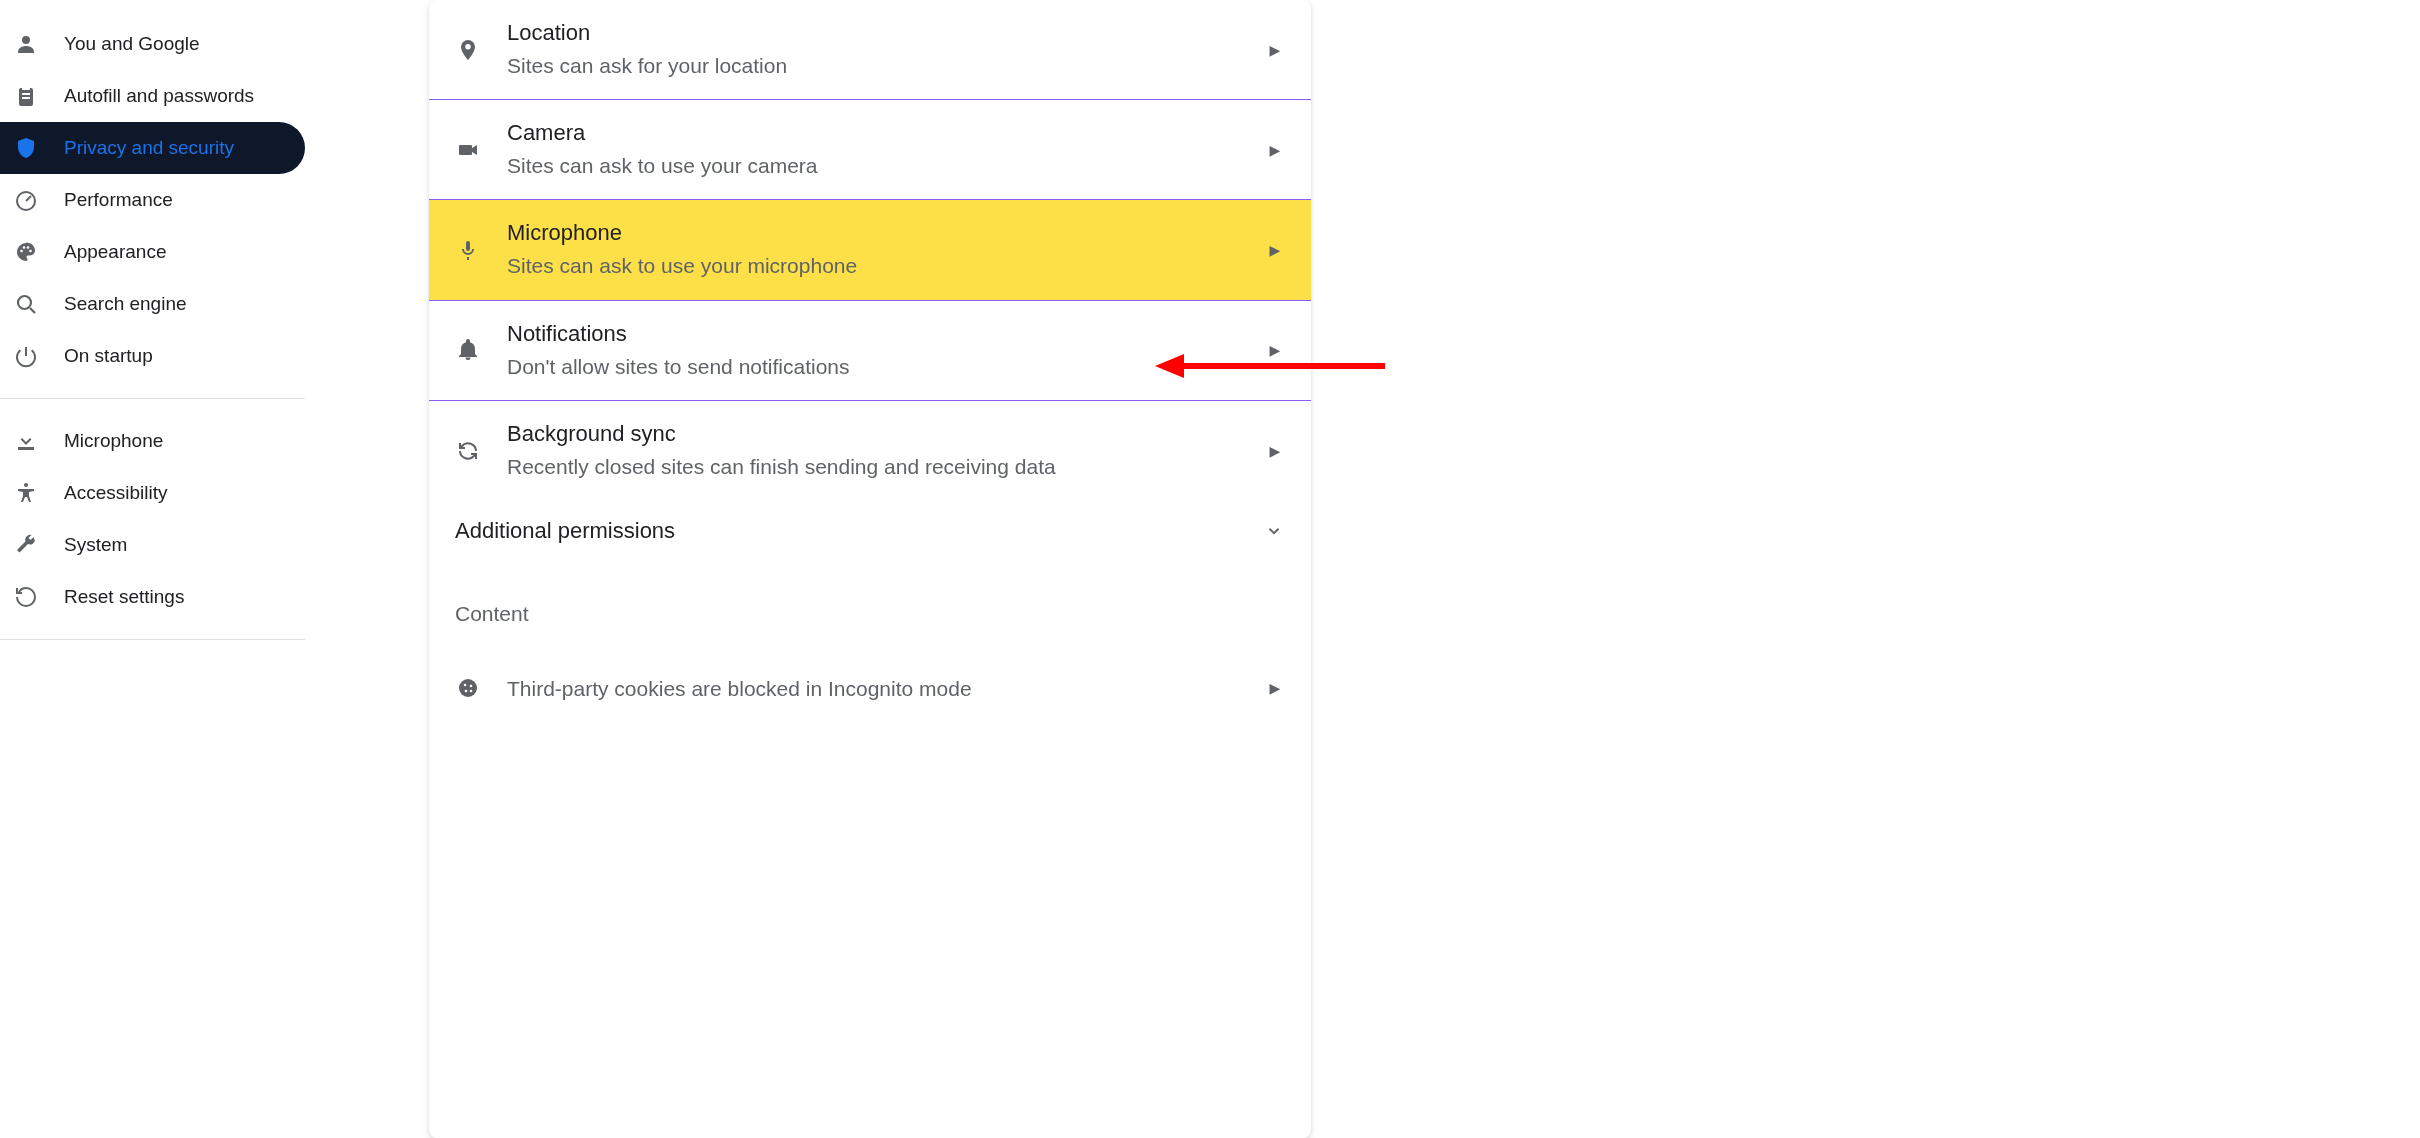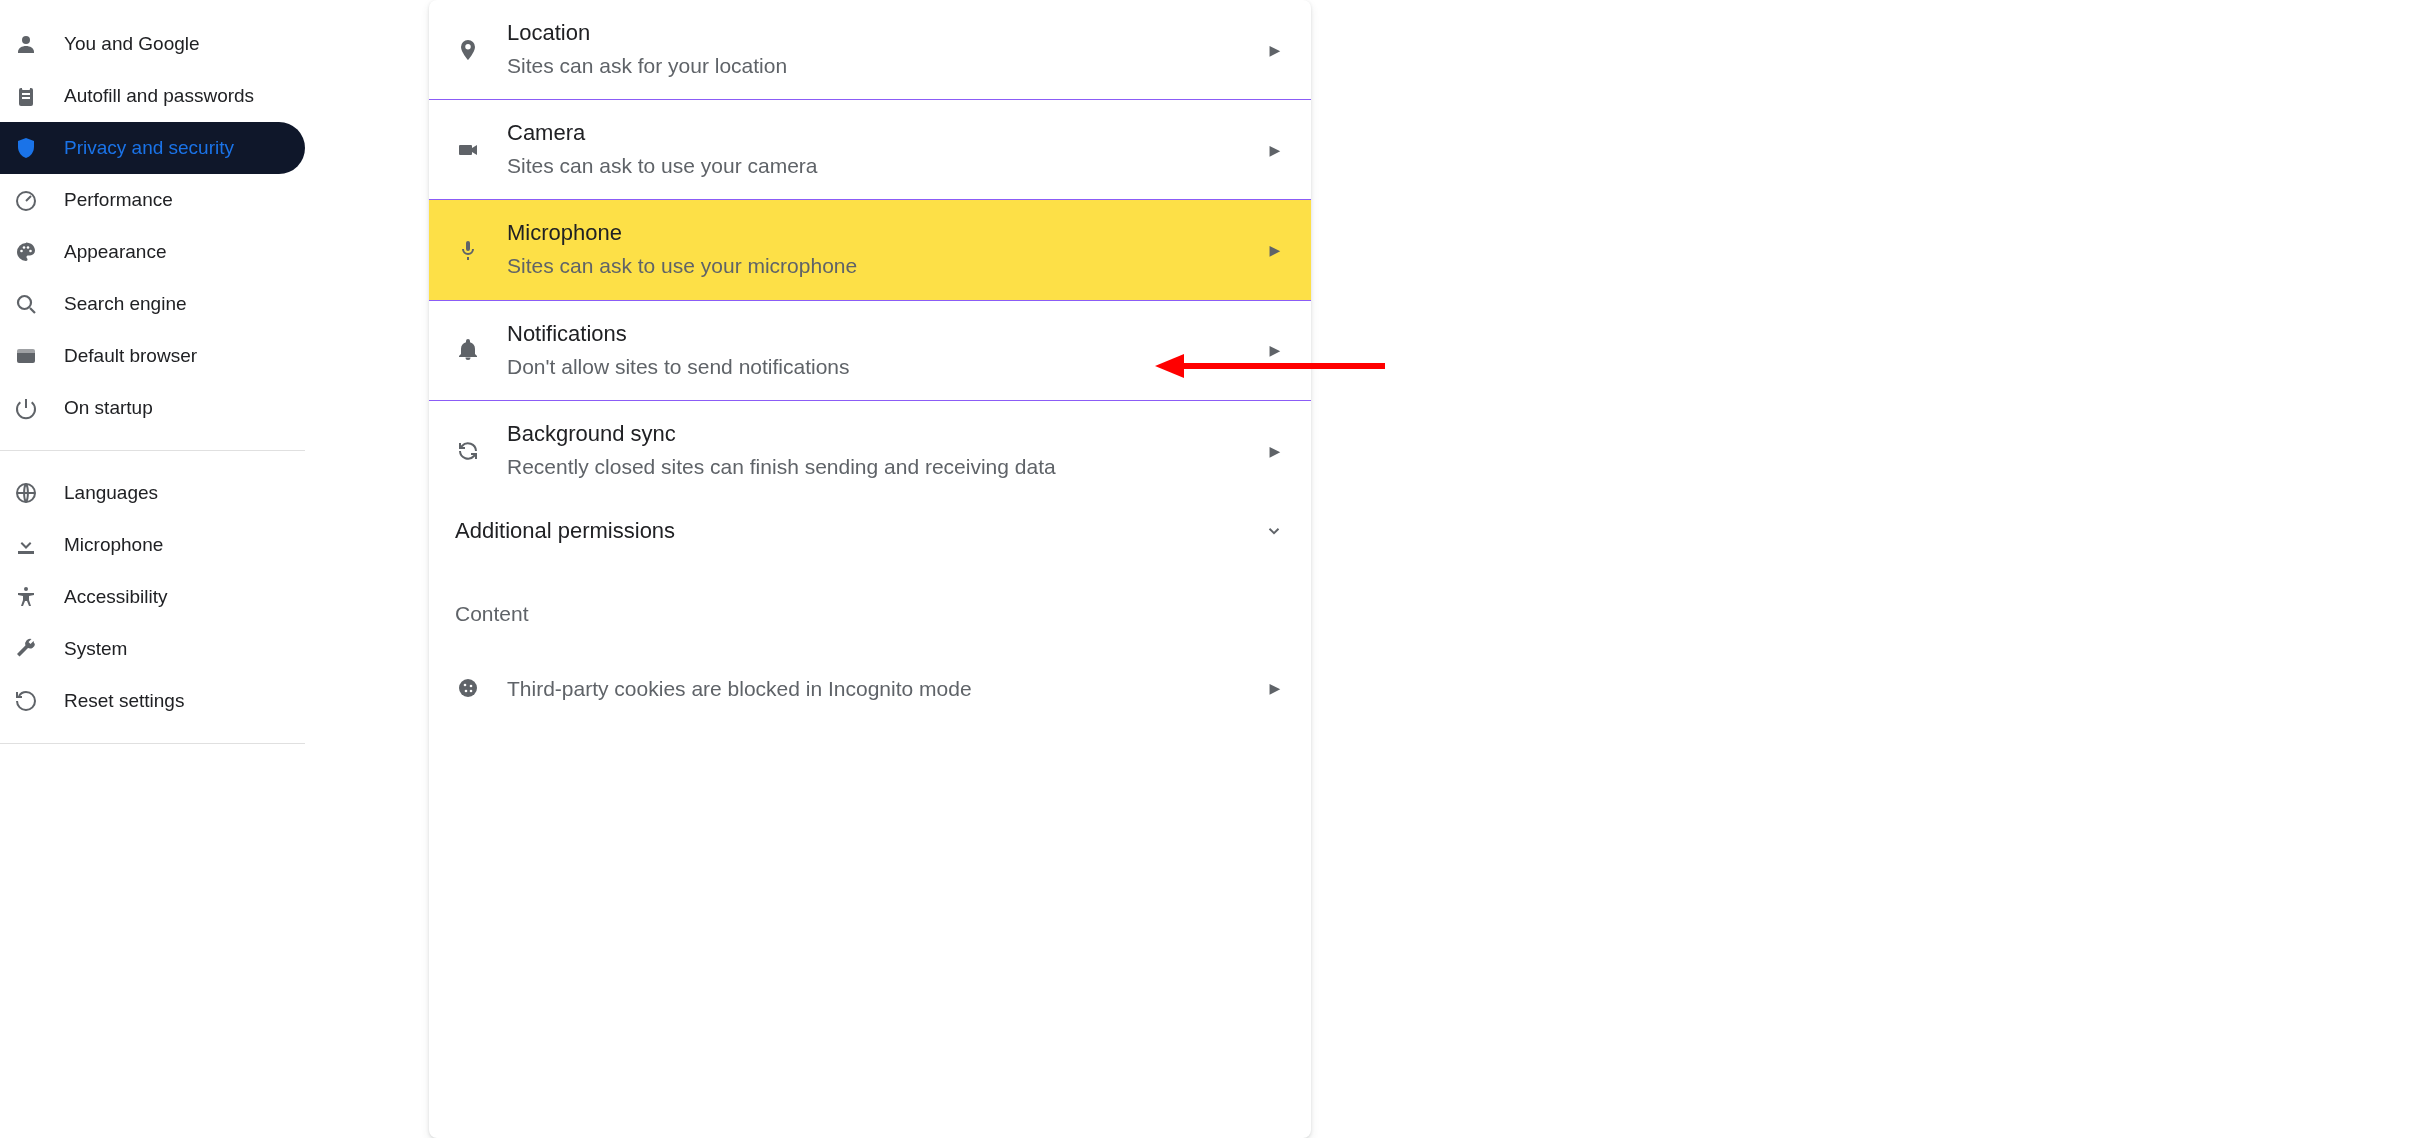--- a/index.html
+++ b/index.html
@@ -198,51 +198,33 @@
     <div class="sidebar-item">
       <span class="icon">
         <svg width="24" height="24" viewBox="0 0 24 24" fill="none" stroke="currentColor" stroke-width="2.2">
             <circle cx="10.5" cy="10.5" r="6.5"></circle>
             <path d="M21 21l-5-5"></path>
           </svg>
       </span>
       <span>Search engine</span>
     </div>
 
-    <div class="sidebar-item">
-      <span class="icon">
-        <svg width="24" height="24" viewBox="0 0 24 24" fill="currentColor">
-            <rect x="3" y="5" width="18" height="14" rx="2"></rect>
-            <rect x="3" y="5" width="18" height="4" fill="#fff" opacity=".4"></rect>
-          </svg>
-      </span>
-      <span>Default browser</span>
-    </div>
 
     <div class="sidebar-item">
       <span class="icon">
         <svg width="24" height="24" viewBox="0 0 24 24" fill="none" stroke="currentColor" stroke-width="2">
             <path d="M12 3v9"></path>
             <path d="M6.3 6.3A9 9 0 1017.7 6.3"></path>
           </svg>
       </span>
       <span>On startup</span>
     </div>
 
     <div class="sidebar-divider"></div>
 
-    <div class="sidebar-item">
-      <span class="icon">
-        <svg width="24" height="24" viewBox="0 0 24 24" fill="none" stroke="currentColor" stroke-width="2">
-            <circle cx="12" cy="12" r="9"></circle>
-            <path d="M3 12h18M12 3c2.5 3 2.5 15 0 18M12 3c-2.5 3-2.5 15 0 18"></path>
-          </svg>
-      </span>
-      <span>Languages</span>
-    </div>
 
     <div class="sidebar-item">
       <span class="icon">
         <svg width="24" height="24" viewBox="0 0 24 24" fill="currentColor">
             <path d="M12 3v10l-4-4-1.4 1.4L12 16l5.4-5.6L16 9l-4 4V3z"></path>
             <rect x="4" y="18" width="16" height="3"></rect>
           </svg>
       </span>
       <span>Microphone</span>
     </div>

